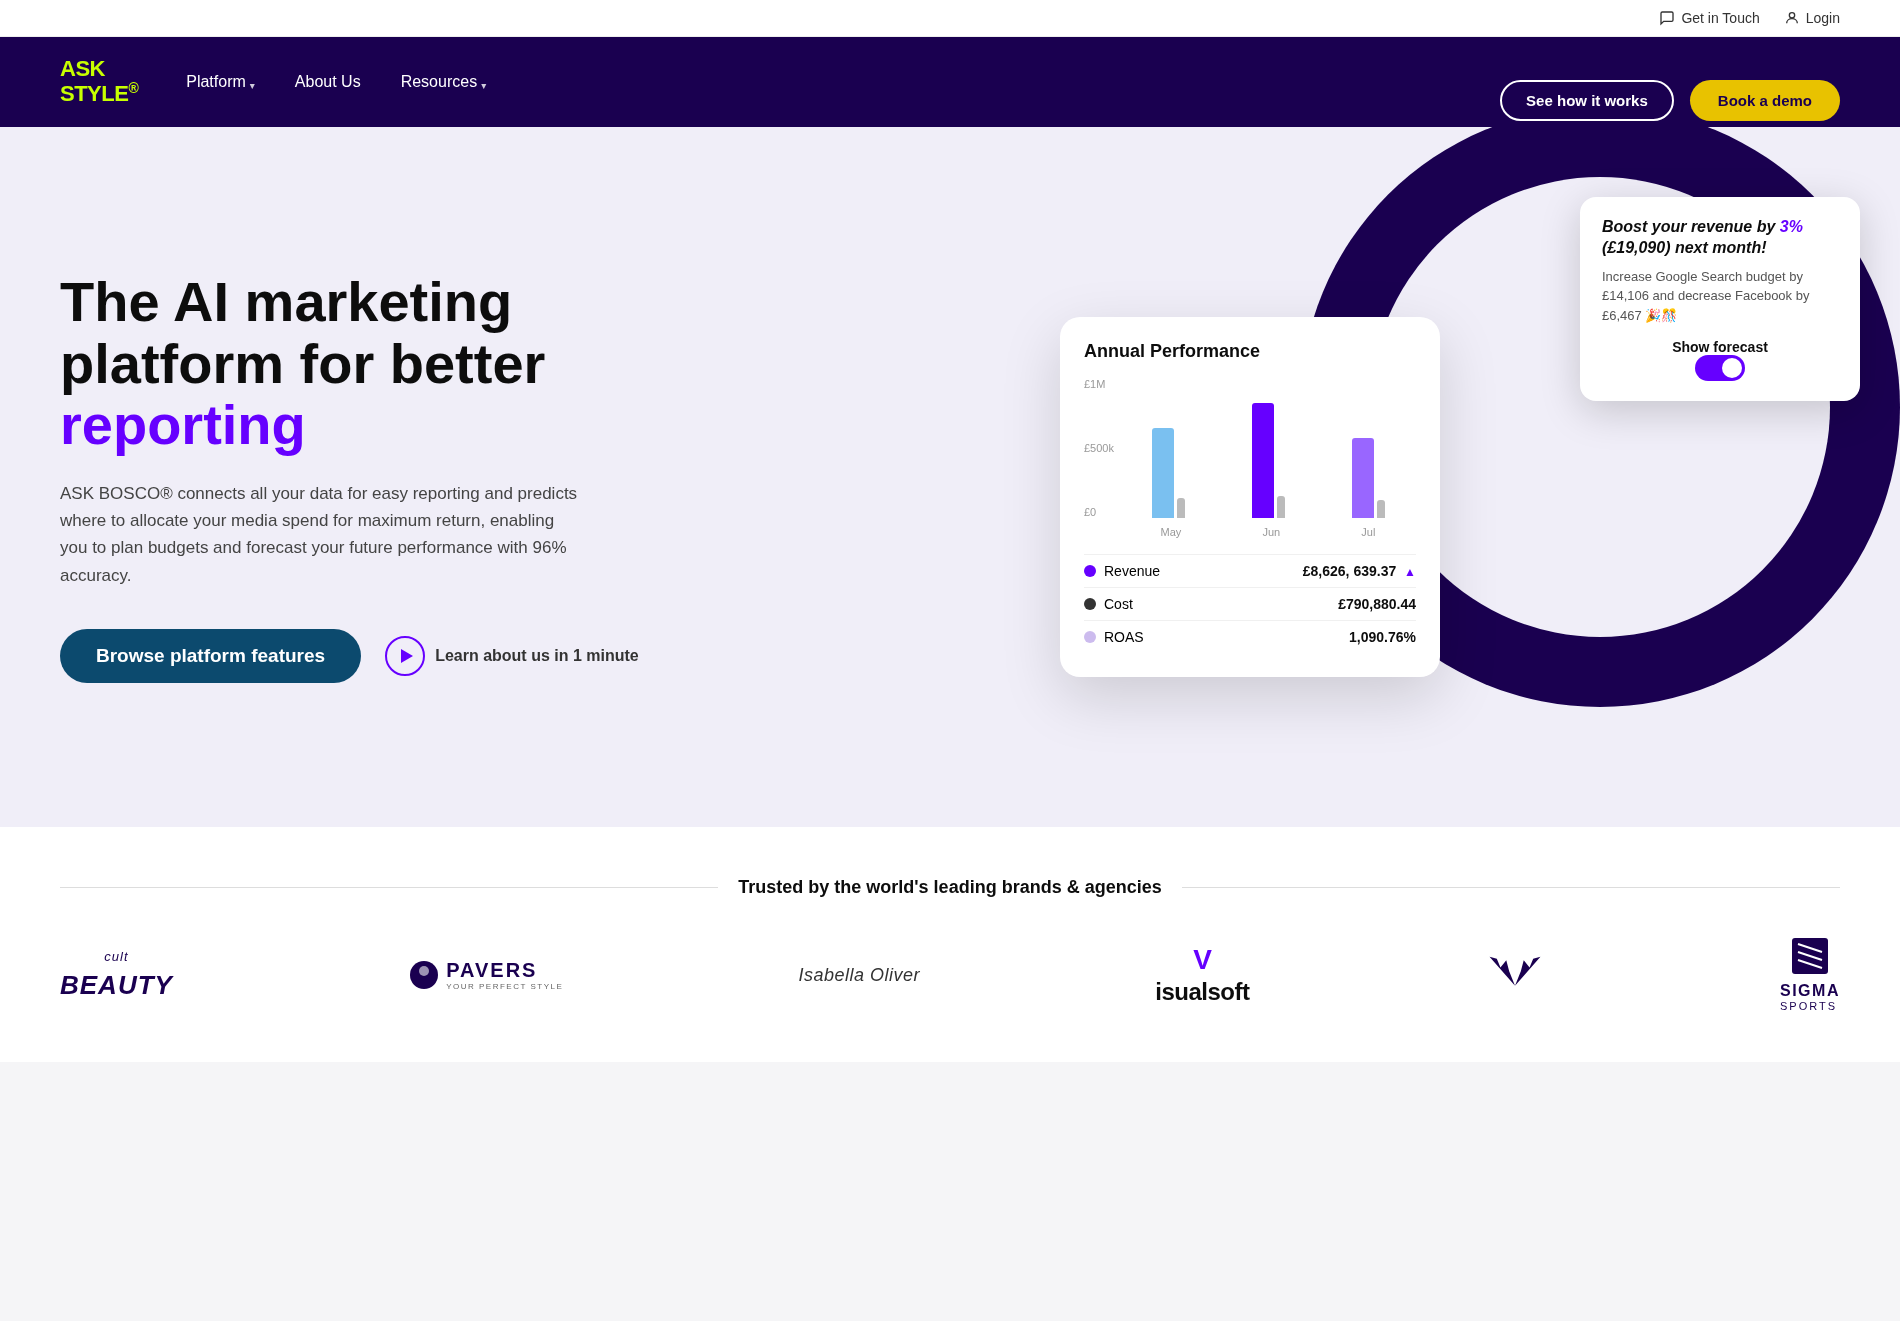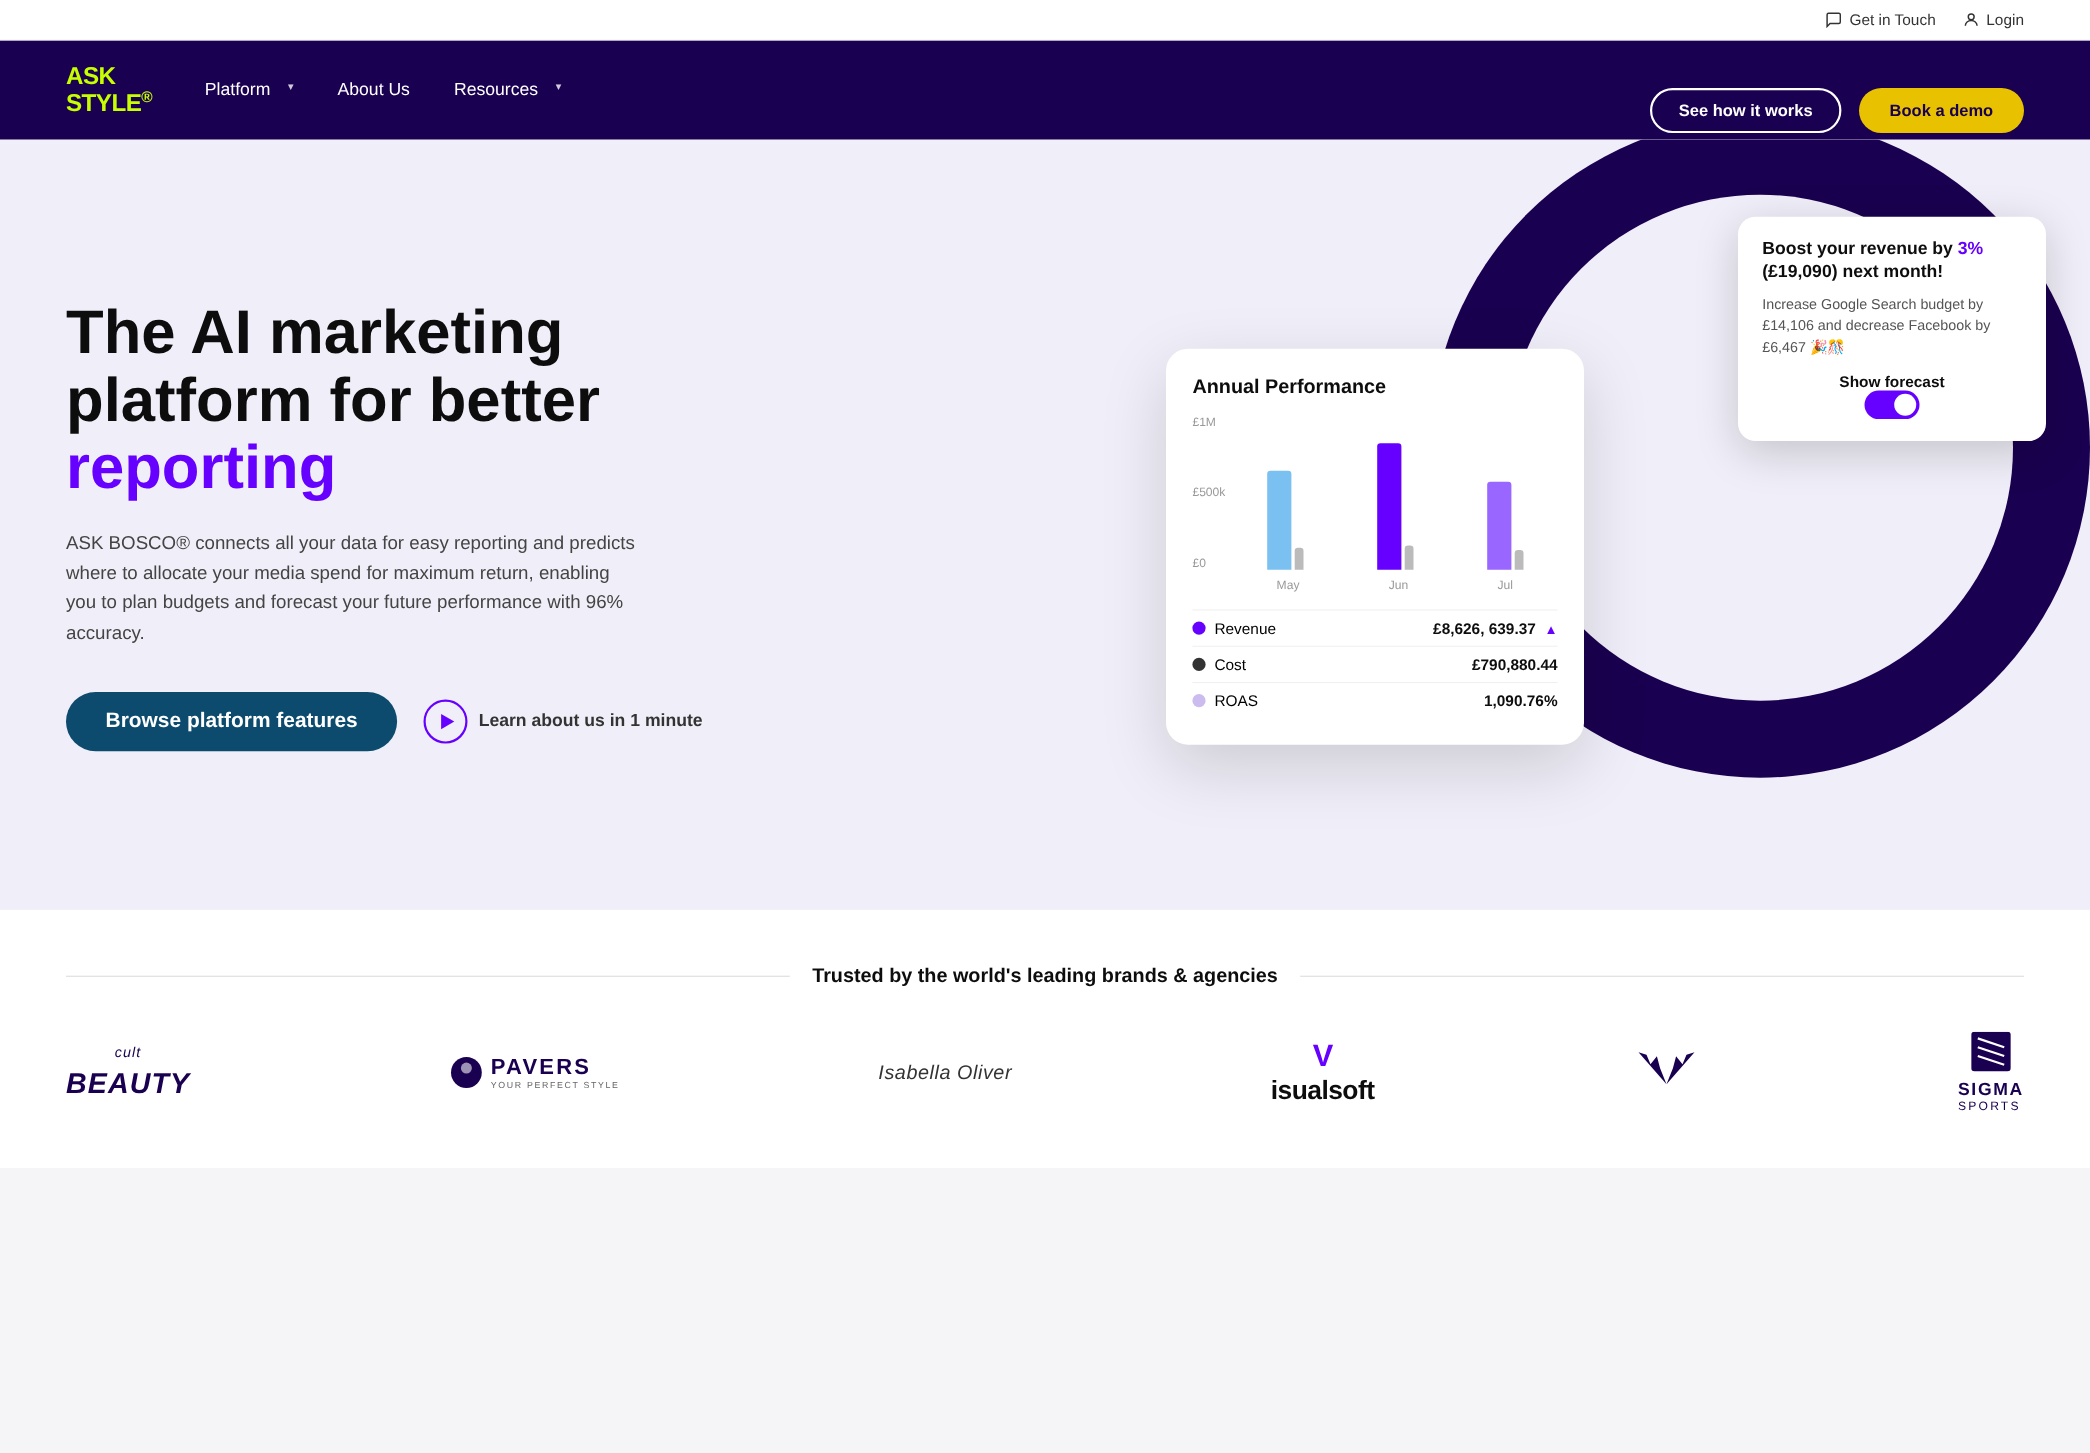--- a/index.html
+++ b/index.html
@@ -40,21 +40,21 @@
       font-weight: 900;
       letter-spacing: -0.5px;
       line-height: 1.1;
     }
     .logo-text span { color: #c8ff00; }
     .nav-links {
       display: flex; align-items: center; gap: 40px; flex: 1;
     }
     .nav-link {
       color: #fff; font-size: 16px; font-weight: 500;
-      cursor: pointer; display: flex; align-items: flex-start; gap: 16px;
+      cursor: pointer; display: flex; align-items: flex-end; gap: 4px;
     }
     .nav-link .chevron {
       font-size: 10px; opacity: 0.8;
     }
     .nav-actions {
       display: flex; align-items: flex-end; gap: 16px;
     }
     .btn-outline {
       border: 2px solid #fff; color: #fff;
       background: transparent; border-radius: 50px;
@@ -225,21 +225,21 @@
       background: #fff;
       border-radius: 16px;
       box-shadow: 0 10px 40px rgba(0,0,0,0.18);
       padding: 20px 22px;
       width: 280px;
       top: 10px;
       right: -20px;
     }
     .forecast-title {
       font-size: 16px; font-weight: 800; color: #0d0d0d;
-      line-height: 1.3; margin-bottom: 8px;
+      line-height: 1.3; margin-bottom: 8px; font-style: italic;
     }
     .forecast-title .green { color: #6600ff; }
     .forecast-desc {
       font-size: 13px; color: #555; line-height: 1.5;
     }
     .show-forecast-row {
       display: flex; align-items: center; justify-content: space-between;
       margin-top: 14px;
       flex-direction: column;
     }

